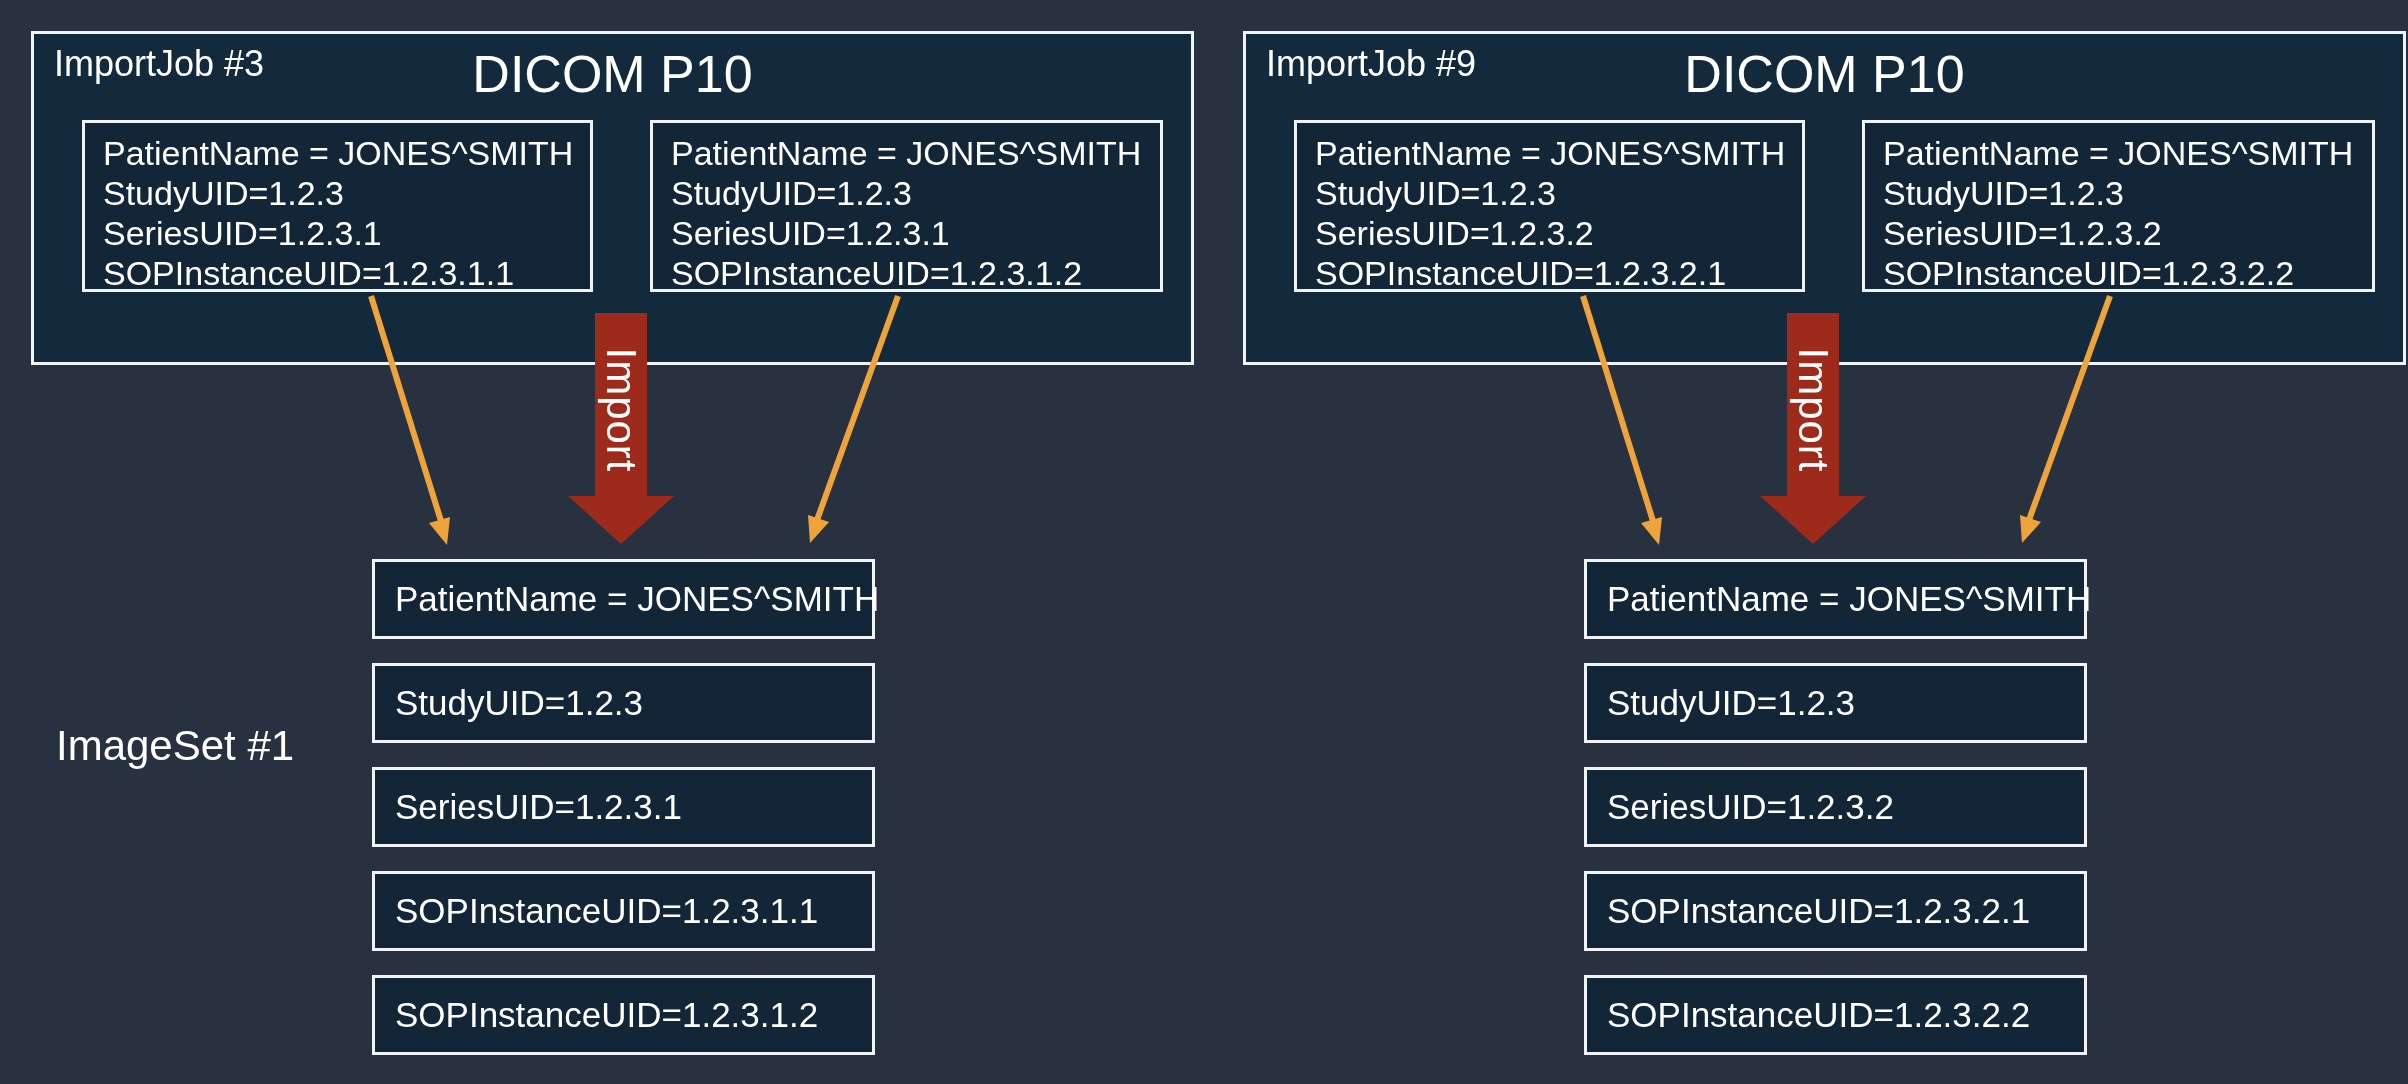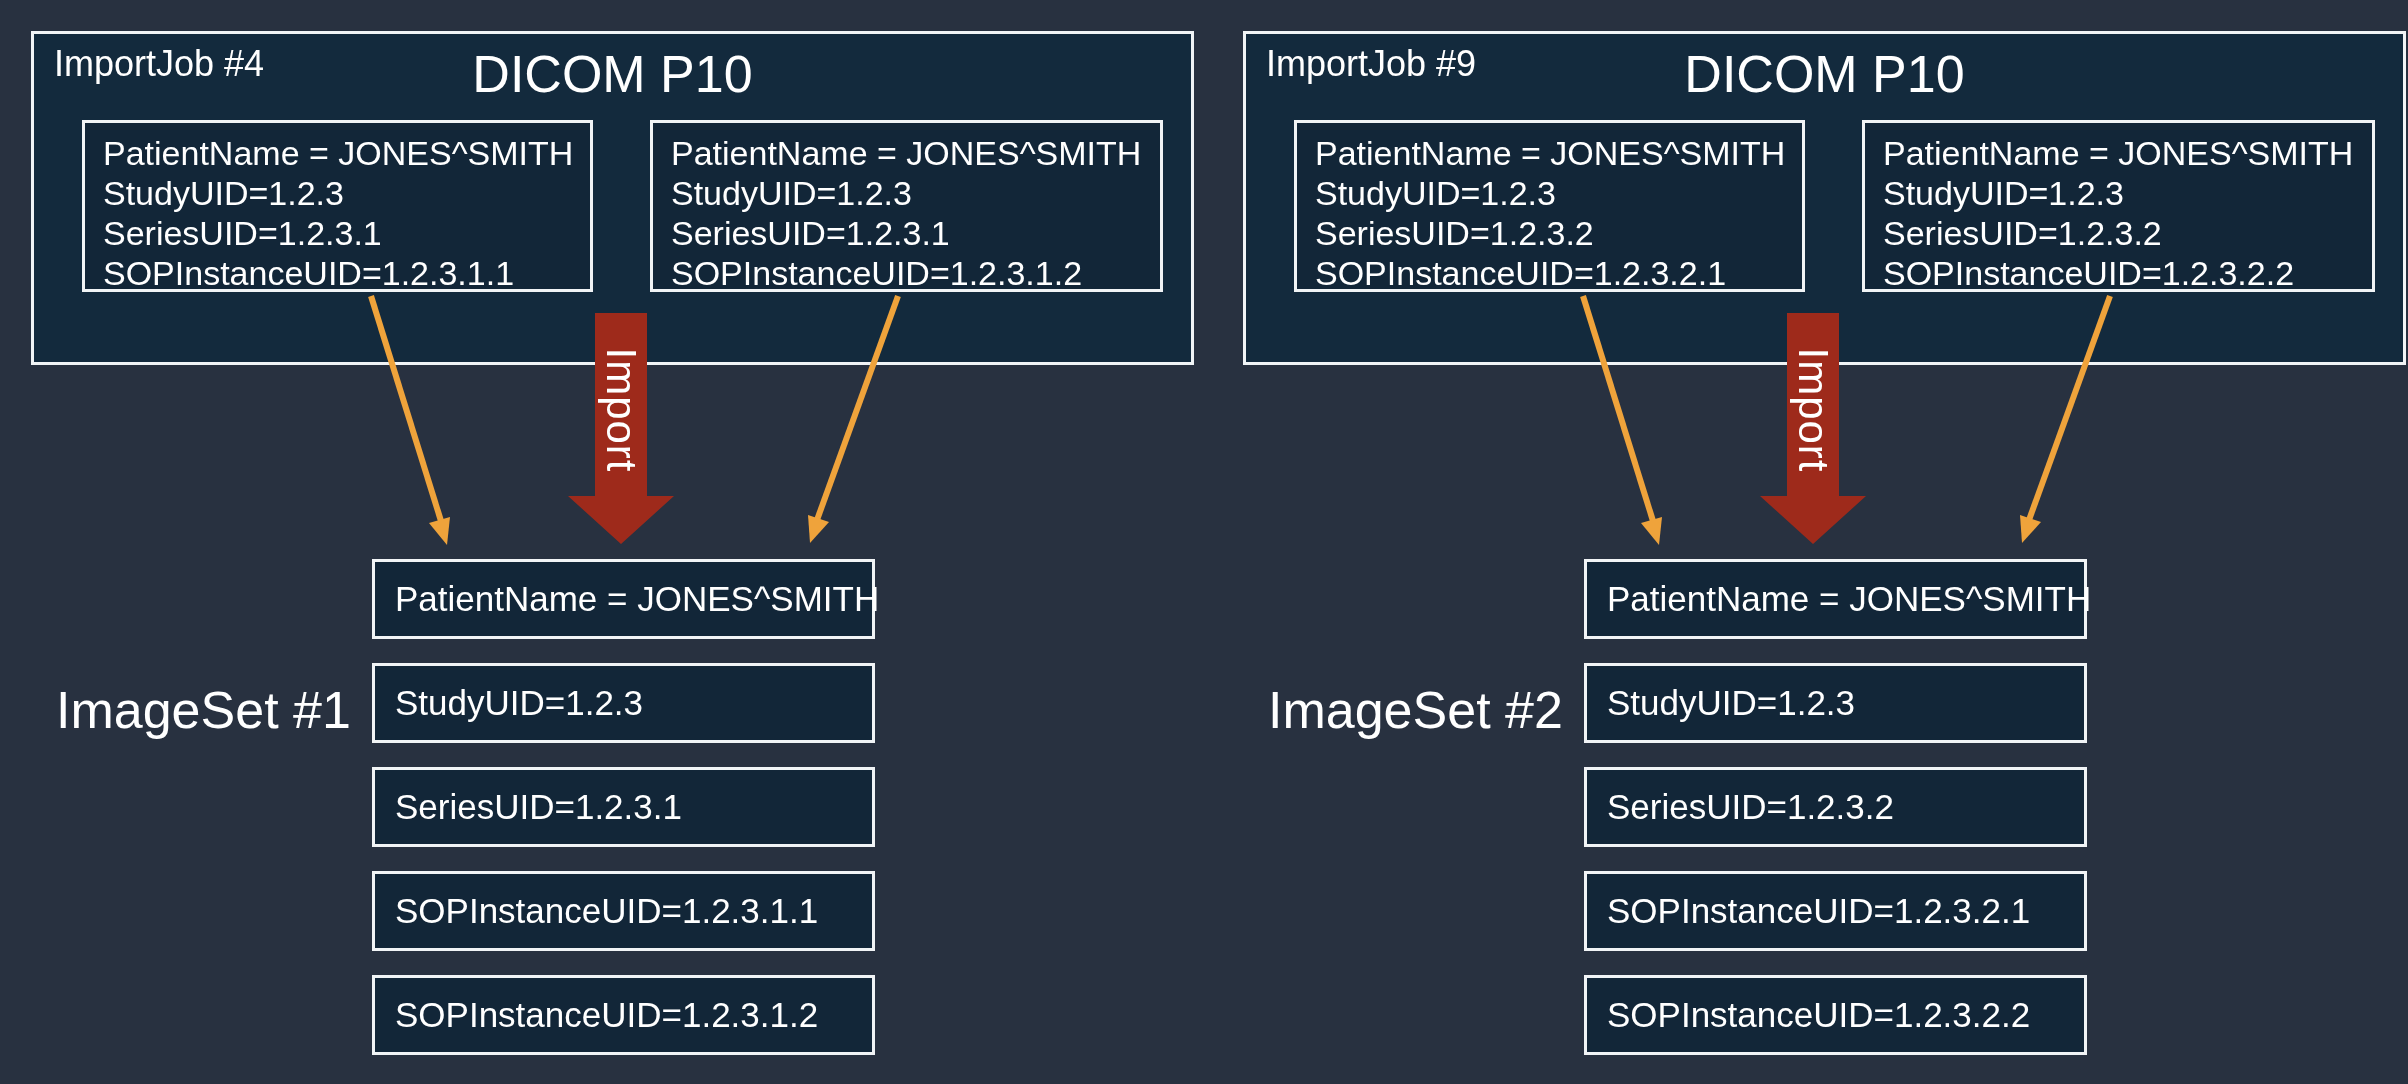--- a/index.html
+++ b/index.html
@@ -63,22 +63,22 @@
     font-size: 34px;
     line-height: 40px;
     white-space: nowrap;
   }
   .src-box.first  { left: 48px;  width: 511px; }
   .src-box.second { left: 616px; width: 513px; }
 
   .imageset-label {
     position: absolute;
     left: 56px;
-    top: 680px;
-    font-size: 52px;
+    top: 722px;
+    font-size: 42px;
     white-space: nowrap;
   }
   .stack {
     position: absolute;
     left: 372px;
     top: 559px;
     width: 503px;
     display: flex;
     flex-direction: column;
     gap: 24px;
@@ -116,21 +116,21 @@
   .import-label.left  { left: 521px;  top: 310px; }
   .import-label.right { left: 1713px; top: 310px; }
 </style>
 </head>
 <body>
 
 <div class="canvas">
 
   <section class="panel p1">
     <div class="job-box">
-      <div class="job-label">ImportJob #4</div>
+      <div class="job-label">ImportJob #3</div>
       <div class="job-title">DICOM P10</div>
       <div class="src-box first">
         <div>PatientName = JONES^SMITH</div>
         <div>StudyUID=1.2.3</div>
         <div>SeriesUID=1.2.3.1</div>
         <div>SOPInstanceUID=1.2.3.1.1</div>
       </div>
       <div class="src-box second">
         <div>PatientName = JONES^SMITH</div>
         <div>StudyUID=1.2.3</div>
@@ -161,21 +161,20 @@
         <div>SOPInstanceUID=1.2.3.2.1</div>
       </div>
       <div class="src-box second">
         <div>PatientName = JONES^SMITH</div>
         <div>StudyUID=1.2.3</div>
         <div>SeriesUID=1.2.3.2</div>
         <div>SOPInstanceUID=1.2.3.2.2</div>
       </div>
     </div>
 
-    <div class="imageset-label">ImageSet #2</div>
 
     <div class="stack">
       <div class="stack-box">PatientName = JONES^SMITH</div>
       <div class="stack-box">StudyUID=1.2.3</div>
       <div class="stack-box">SeriesUID=1.2.3.2</div>
       <div class="stack-box">SOPInstanceUID=1.2.3.2.1</div>
       <div class="stack-box">SOPInstanceUID=1.2.3.2.2</div>
     </div>
   </section>
 

